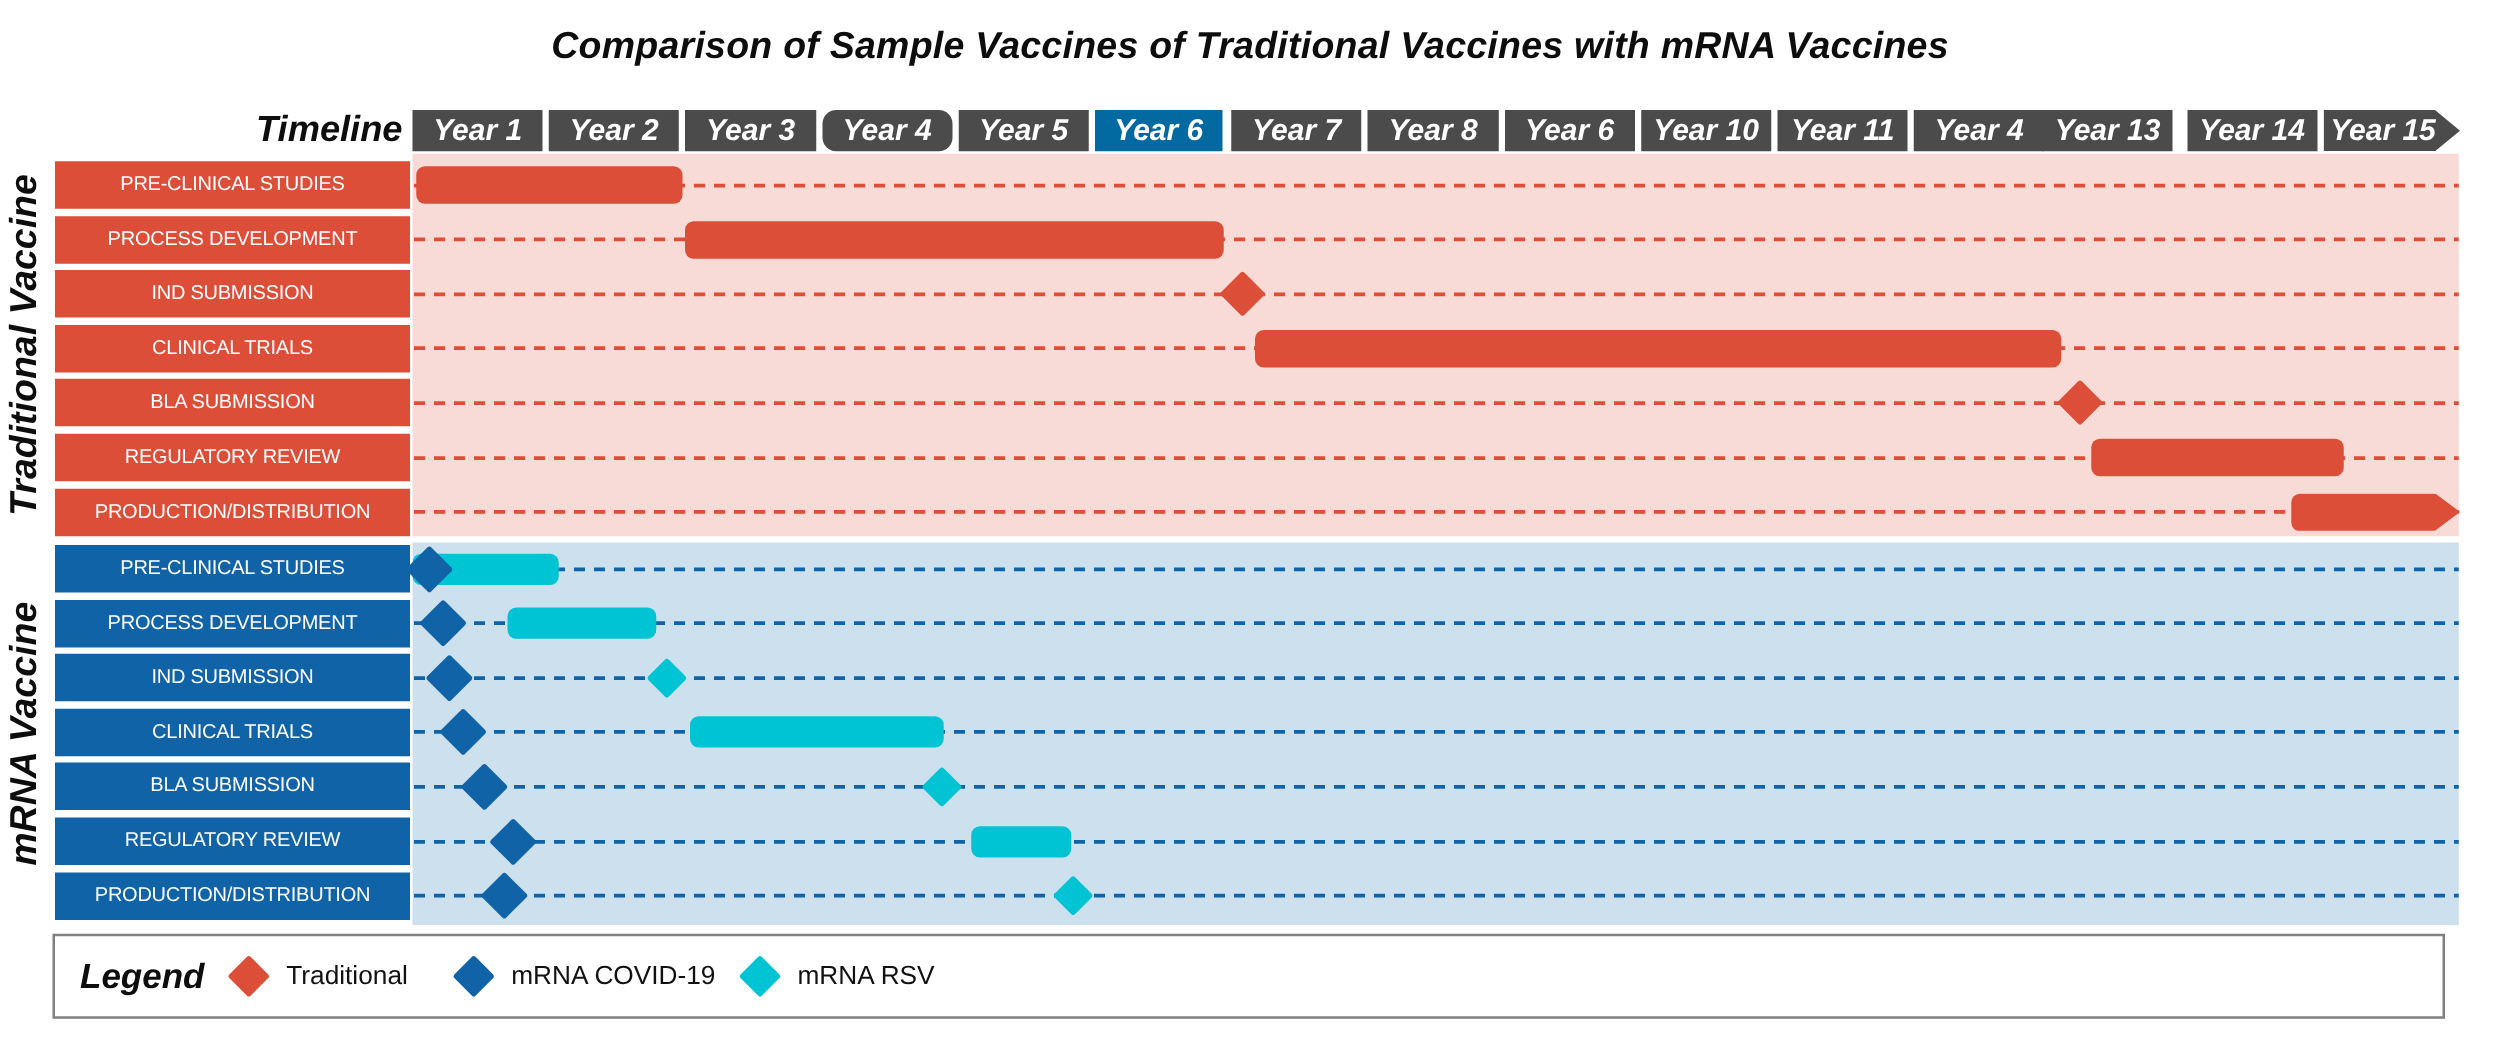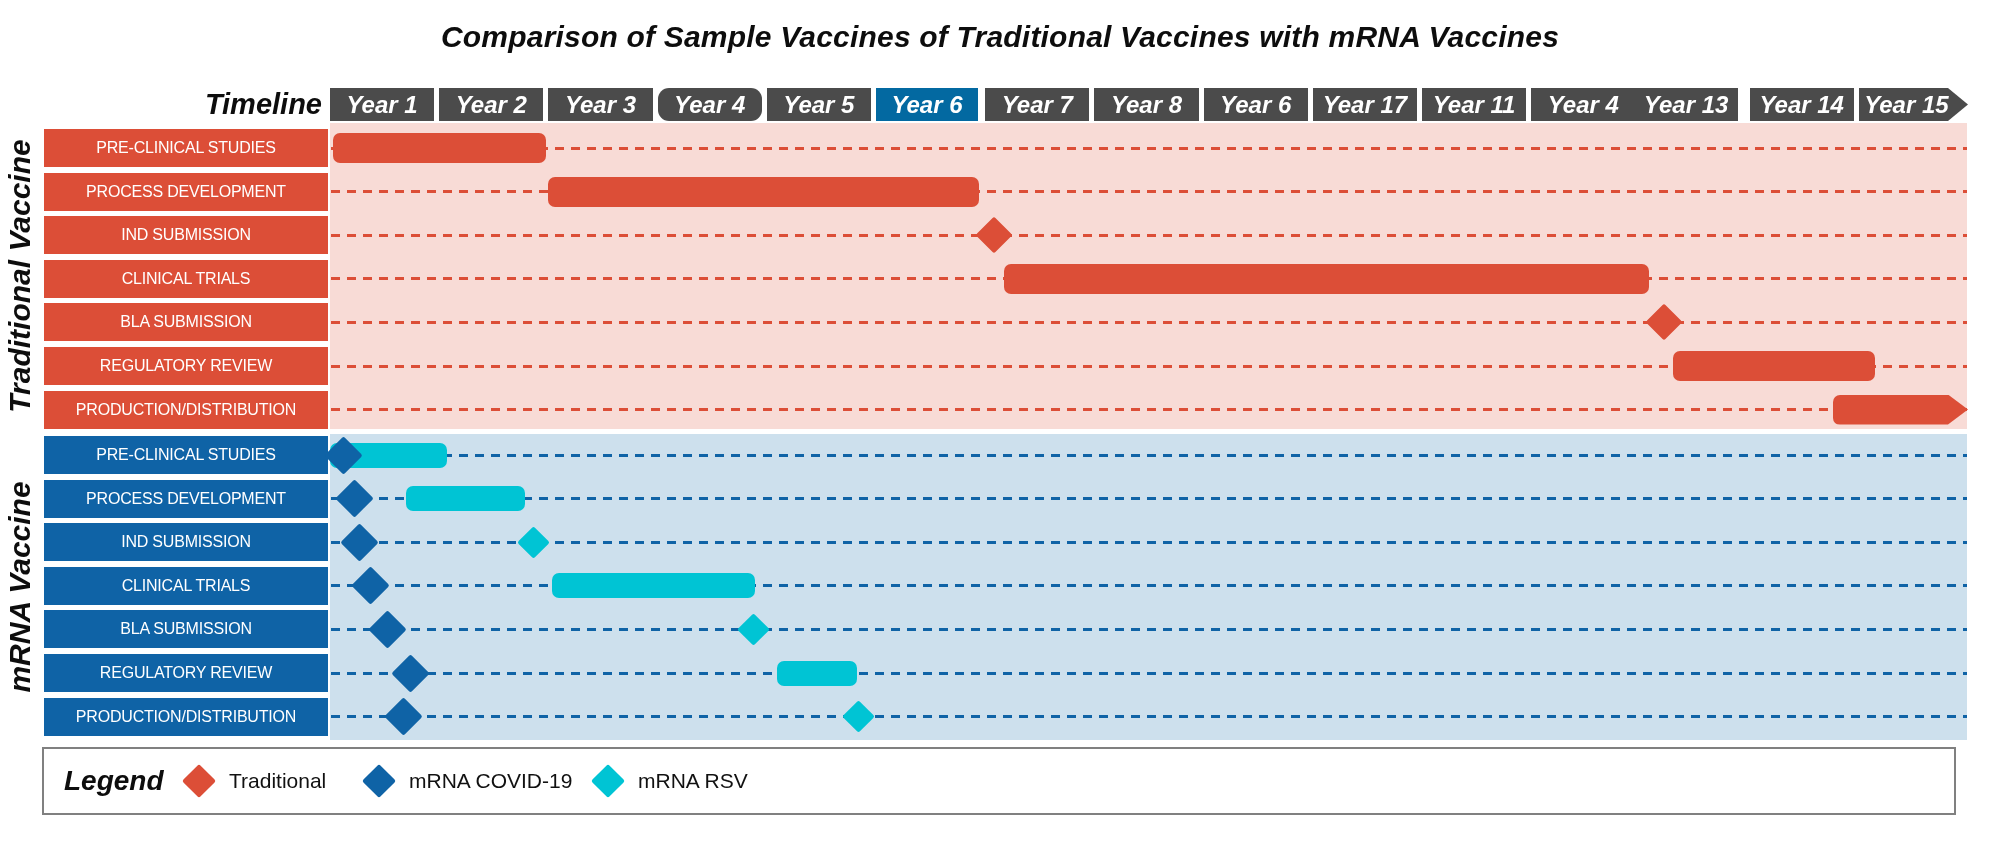--- a/index.html
+++ b/index.html
@@ -61,21 +61,21 @@
   <div id="year-header">
       <div class="year-cell" style="left: 330px; background: rgb(75, 75, 75); width: 104.2px;">Year 1</div>
       <div class="year-cell" style="left: 439.2px; background: rgb(75, 75, 75); width: 104.2px;">Year 2</div>
       <div class="year-cell" style="left: 548.4px; background: rgb(75, 75, 75); width: 104.2px;">Year 3</div>
       <div class="year-cell" style="left: 657.6px; background: rgb(75, 75, 75); width: 104.2px; border-radius: 11px;">Year 4</div>
       <div class="year-cell" style="left: 766.8px; background: rgb(75, 75, 75); width: 104.2px;">Year 5</div>
       <div class="year-cell" style="left: 876px; background: #0369a1; width: 102px;">Year 6</div>
       <div class="year-cell" style="left: 985.2px; background: rgb(75, 75, 75); width: 104.2px;">Year 7</div>
       <div class="year-cell" style="left: 1094.4px; background: rgb(75, 75, 75); width: 104.2px;">Year 8</div>
       <div class="year-cell" style="left: 1203.6px; background: rgb(75, 75, 75); width: 104.2px;">Year 6</div>
-      <div class="year-cell" style="left: 1312.8px; background: rgb(75, 75, 75); width: 104.2px;">Year 17</div>
+      <div class="year-cell" style="left: 1312.8px; background: rgb(75, 75, 75); width: 104.2px;">Year 10</div>
       <div class="year-cell" style="left: 1422px; background: rgb(75, 75, 75); width: 104.2px;">Year 11</div>
       <div class="year-cell" style="left: 1531.2px; background: rgb(75, 75, 75); width: 104.2px;">Year 4</div>
       <div class="year-cell" style="left: 1634px; background: rgb(75, 75, 75); width: 104.2px;">Year 13</div>
       <div class="year-cell" style="left: 1749.6px; background: rgb(75, 75, 75); width: 104.2px;">Year 14</div>
       <div class="year-cell" style="left: 1858.8px; background: rgb(75, 75, 75); width: 109.2px; clip-path: polygon(0px 0px, calc(100% - 20px) 0px, 100% 50%, calc(100% - 20px) 100%, 0px 100%); padding-right: 14px; box-sizing: border-box;">Year 15</div>
     </div>
   <div id="chart-body">
       <div class="section-bg" style="top: 123px; background: rgb(248, 219, 214);"></div>
       <div class="vlabel" style="left: 20px; top: 276px;">Traditional Vaccine</div>
       <div class="row-label" style="top: 129px; background: rgb(220, 78, 55);">PRE-CLINICAL STUDIES</div>

